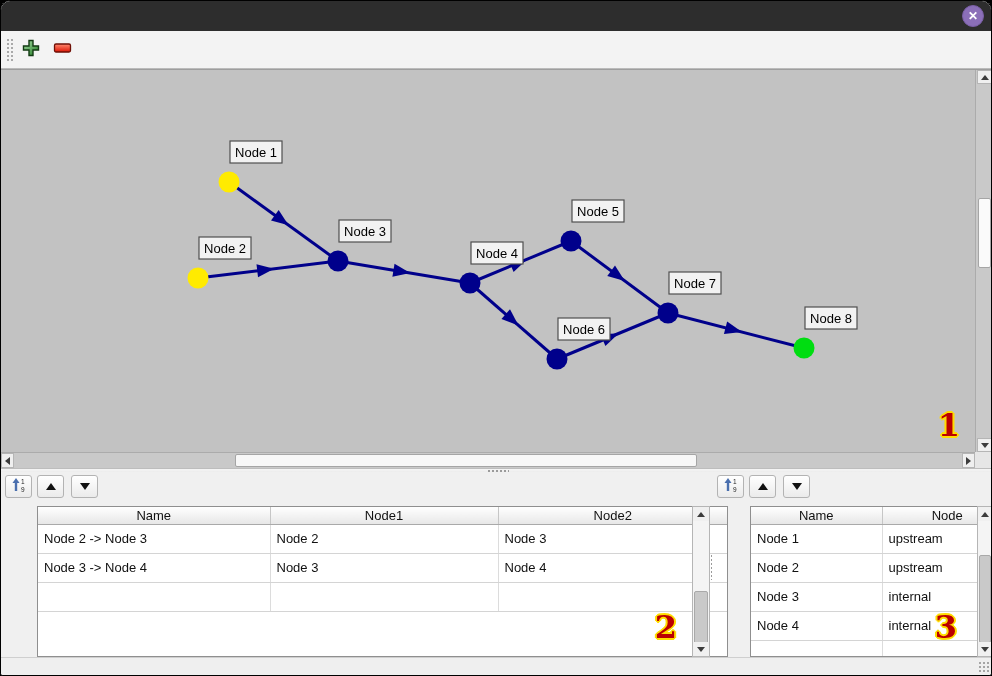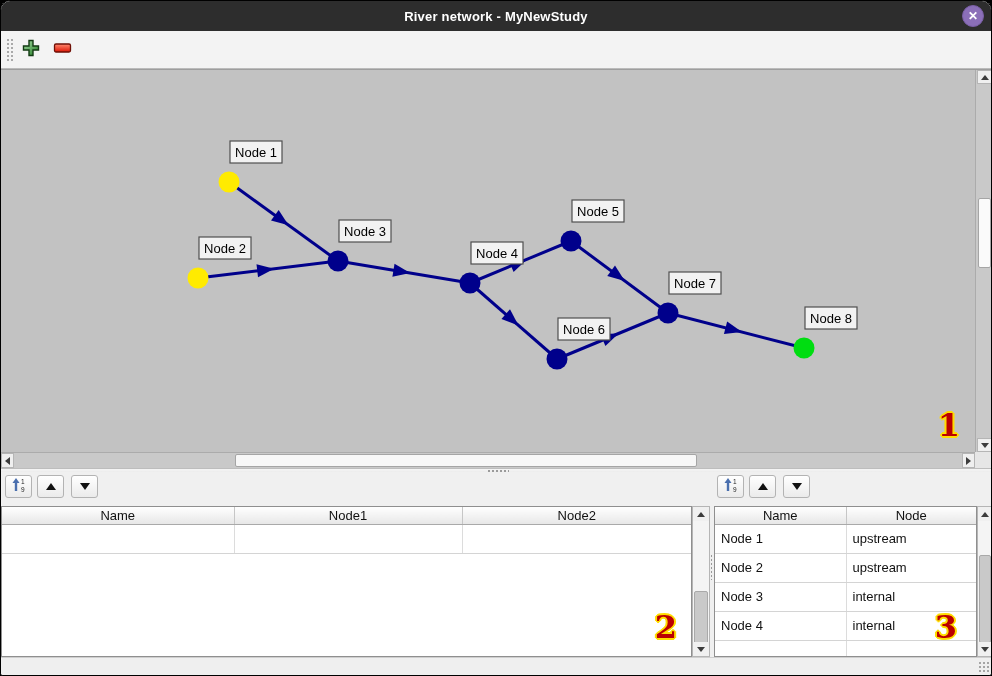--- a/index.html
+++ b/index.html
@@ -65,21 +65,21 @@
   
   .bottom-panel { position:absolute; left:0; top:471px; width:992px; height:185px; background:#f0f0f0; }
   .mini-btn { position:absolute; top:3px; width:27px; height:23px;
               background:linear-gradient(#ffffff,#ebebeb); border:1px solid #b3b3b3;
               border-radius:3px; display:flex; align-items:center; justify-content:center; cursor:pointer; }
   .mini-btn .tri.up   { border-left:5px solid transparent; border-right:5px solid transparent; border-bottom:7px solid #111; }
   .mini-btn .tri.down { border-left:5px solid transparent; border-right:5px solid transparent; border-top:7px solid #111; }
 
   
   .table-wrap { position:absolute; top:34px; height:151px; background:#fff;
-                border:1px solid #8f8f8f; overflow:hidden; }
+                border:1px solid #8f8f8f; overflow:hidden;margin-left:36px; }
   .table-wrap.left  { left:0; width:691px; }
   .table-wrap.right { left:713px; width:263px; }
   table { border-collapse:collapse; table-layout:fixed; font-size:13px; color:#111; width:100%; }
   th { height:17px; font-weight:normal; text-align:center; padding:0;
        background:linear-gradient(#ffffff,#e7e7e7); border-right:1px solid #c6c6c6;
        border-bottom:1px solid #a9a9a9; overflow:hidden; white-space:nowrap; }
   th:last-child { border-right:none; }
   td { height:29px; padding:0 2px 0 6px; border-right:1px solid #dcdcdc;
        border-bottom:1px solid #d4d4d4; background:#fff; overflow:hidden; white-space:nowrap; }
   td:last-child { border-right:none; }
@@ -105,21 +105,20 @@
          font-weight:bold; font-size:32px; line-height:1; pointer-events:none; z-index:50;
          text-shadow:-2px 0 #ffdd00, 2px 0 #ffdd00, 0 -2px #ffdd00, 0 2px #ffdd00,
                      -1px -1px #ffdd00, 1px 1px #ffdd00, 1px -1px #ffdd00, -1px 1px #ffdd00; }
 </style>
 </head>
 <body>
 
 <div class="window">
 
   <div class="titlebar">
-    <span class="title">River network - MyNewStudy</span>
     <div class="close-btn">
       <span>✕</span>
     </div>
   </div>
 
   <div class="toolbar">
     <div class="drag-handle"></div>
     <button class="tool-btn add">
       <span>
         <svg width="20" height="20" viewBox="0 0 20 20">
@@ -259,20 +258,30 @@
       <table id="reach-table">
           <thead>
             <tr>
               <th>Name</th>
               <th>Node1</th>
               <th>Node2</th>
             </tr>
           </thead>
           <tbody>
             <tr>
+              <td>Node 2 -&gt; Node 3</td>
+              <td>Node 2</td>
+              <td>Node 3</td>
+            </tr>
+            <tr>
+              <td>Node 3 -&gt; Node 4</td>
+              <td>Node 3</td>
+              <td>Node 4</td>
+            </tr>
+            <tr>
               <td></td>
               <td></td>
               <td></td>
             </tr>
           </tbody>
         </table>
     </div>
     <div class="tscroll left-tbl">
       <div class="sbtn up">
           <div class="tri up"></div>

